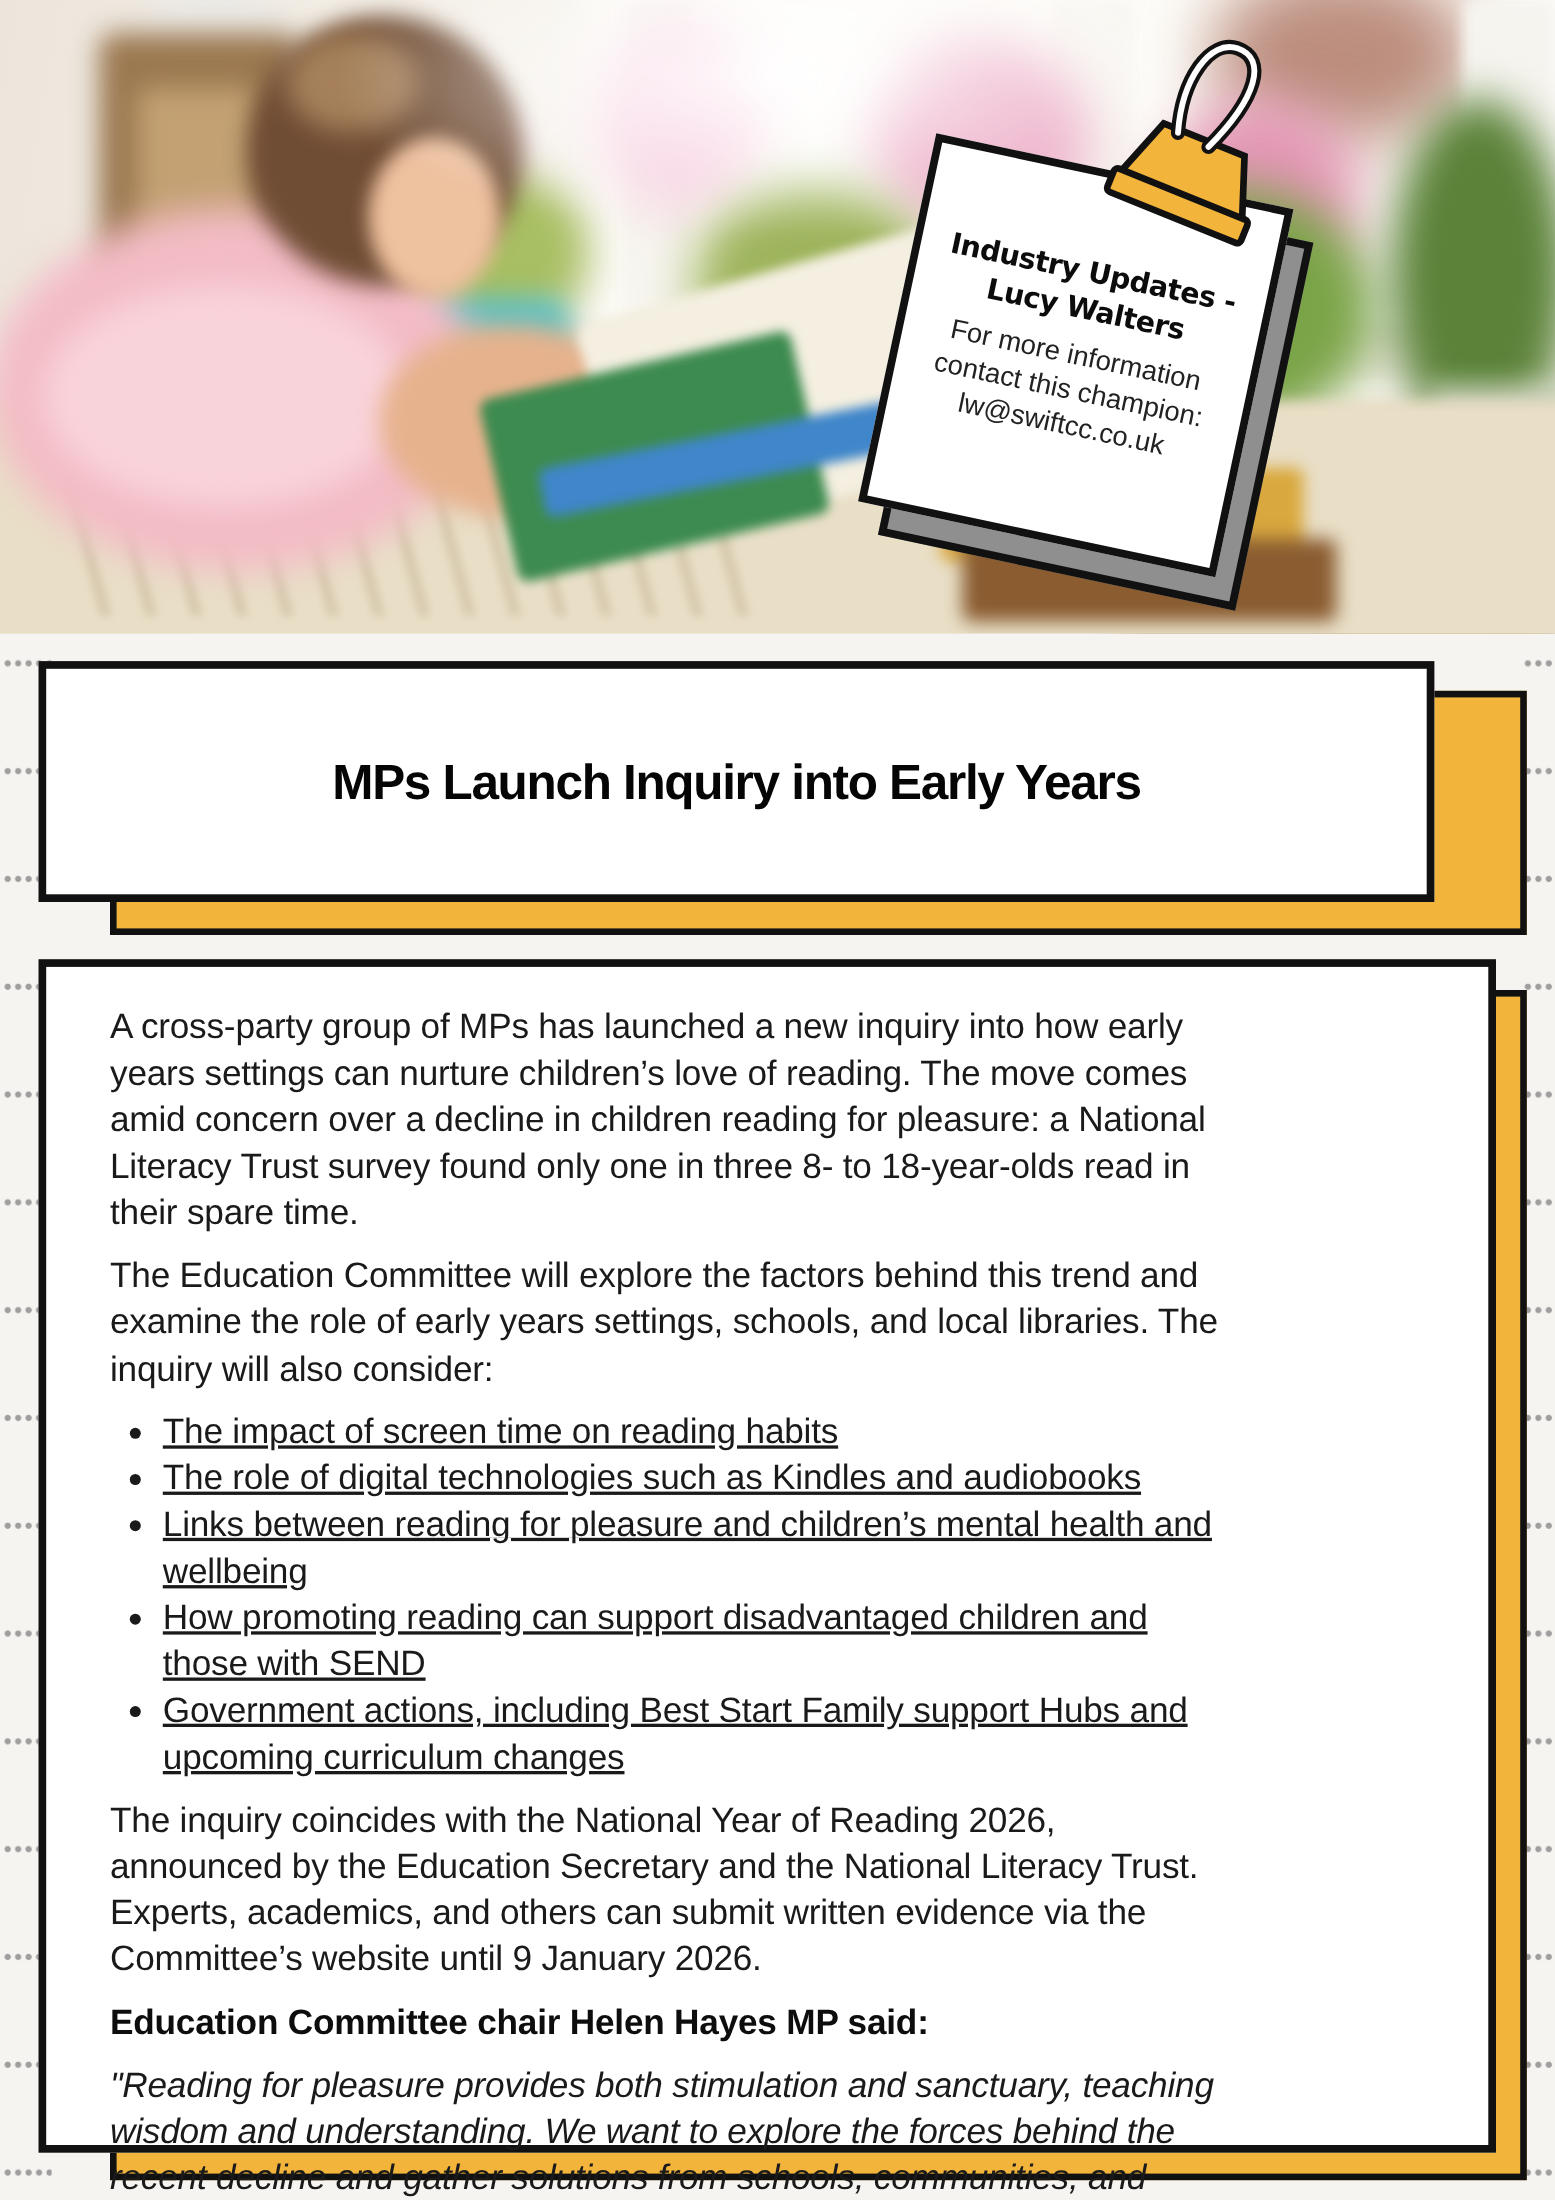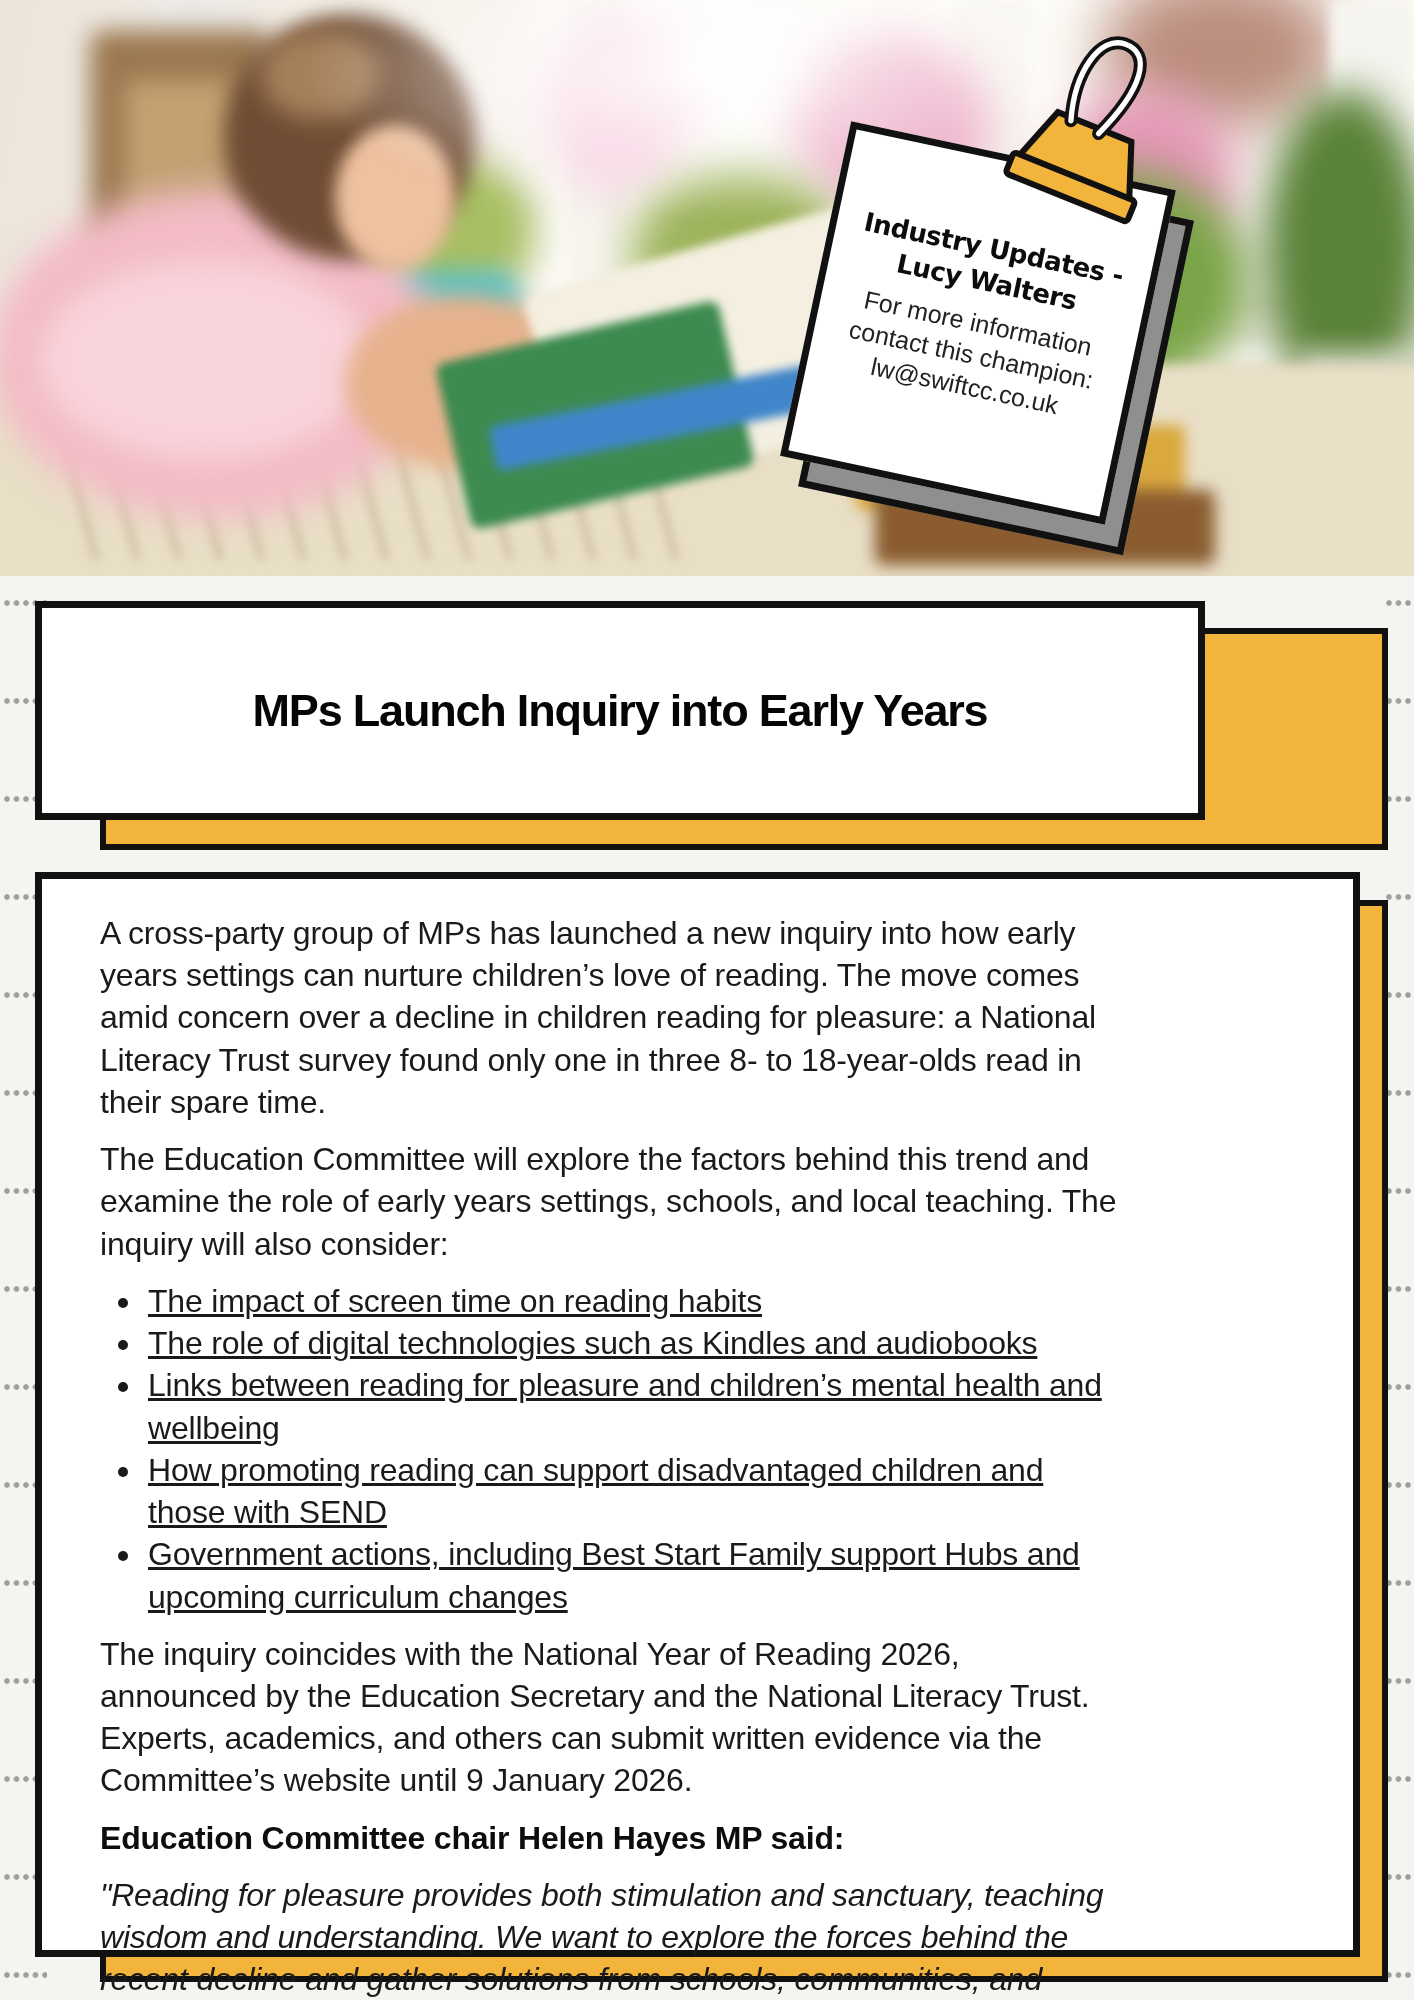--- a/index.html
+++ b/index.html
@@ -65,21 +65,21 @@
   .clip{position:absolute;left:150px;top:-150px;width:160px;height:auto;transform:rotate(10deg);overflow:visible;}
   .note-title{margin-top:72px;font-family:"DejaVu Sans",sans-serif;font-weight:800;
     font-size:26px;line-height:1.3;letter-spacing:-.5px;color:#0c0c0c;}
   .note-body{margin-top:8px;font-size:25px;line-height:1.28;color:#222;padding:0 10px;}
   .note-email{display:block;}
 
   
   .card{position:absolute;background:#fff;border:7px solid var(--ink,#111);box-sizing:border-box;}
   .card-shadow{position:absolute;background:var(--accent,#f2b43b);border:6px solid var(--ink,#111);box-sizing:border-box;}
   .headline-shadow{left:100px;top:628px;width:1288px;height:222px;}
-  .headline-card{left:35px;top:601px;width:1170px;height:219px;display:flex;align-items:center;justify-content:center;}
+  .headline-card{left:35px;top:601px;width:1269px;height:219px;display:flex;align-items:center;justify-content:center;}
   .headline{margin:0;display:flex;flex-direction:column;align-items:center;justify-content:center;
     font-size:45px;line-height:70px;font-weight:700;letter-spacing:-1.2px;color:#050505;text-align:center;}
   .article-shadow{left:100px;top:900px;width:1288px;height:1082px;}
   .article-card{left:35px;top:872px;width:1325px;height:1085px;}
   .article{padding:33px 0 0 58px;width:1020px;font-size:32px;line-height:1.32;
     letter-spacing:-.2px;color:#1a1a1a;}
   .article p{margin:0 0 15px 0;}
   .article ul{margin:0 0 15px 0;padding-left:44px;}
   .article li{padding-left:4px;text-decoration:underline;}
   .bold{font-weight:700;color:#0d0d0d;}
@@ -156,21 +156,21 @@
   <div class="card headline-card">
     <h1 class="headline">
       <span>MPs Launch Inquiry into Early Years</span>
     </h1>
   </div>
 
   <div class="card-shadow article-shadow"></div>
   <div class="card article-card">
     <div class="article">
       <p>A cross-party group of MPs has launched a new inquiry into how early years settings can nurture children’s love of reading. The move comes amid concern over a decline in children reading for pleasure: a National Literacy Trust survey found only one in three 8- to 18-year-olds read in their spare time.</p>
-      <p>The Education Committee will explore the factors behind this trend and examine the role of early years settings, schools, and local teaching. The inquiry will also consider:</p>
+      <p>The Education Committee will explore the factors behind this trend and examine the role of early years settings, schools, and local libraries. The inquiry will also consider:</p>
       <ul>
           <li>The impact of screen time on reading habits</li>
           <li>The role of digital technologies such as Kindles and audiobooks</li>
           <li>Links between reading for pleasure and children’s mental health and wellbeing</li>
           <li>How promoting reading can support disadvantaged children and those with SEND</li>
           <li>Government actions, including Best Start Family support Hubs and upcoming curriculum changes</li>
         </ul>
       <p>The inquiry coincides with the National Year of Reading 2026, announced by the Education Secretary and the National Literacy Trust. Experts, academics, and others can submit written evidence via the Committee’s website until 9 January 2026.</p>
       <p class="bold">Education Committee chair Helen Hayes MP said:</p>
       <p class="quote">"Reading for pleasure provides both stimulation and sanctuary, teaching wisdom and understanding. We want to explore the forces behind the recent decline and gather solutions from schools, communities, and children themselves. At the end of this inquiry, we will make recommendations to the Government to help ensure the joy of reading endures for future generations."</p>

